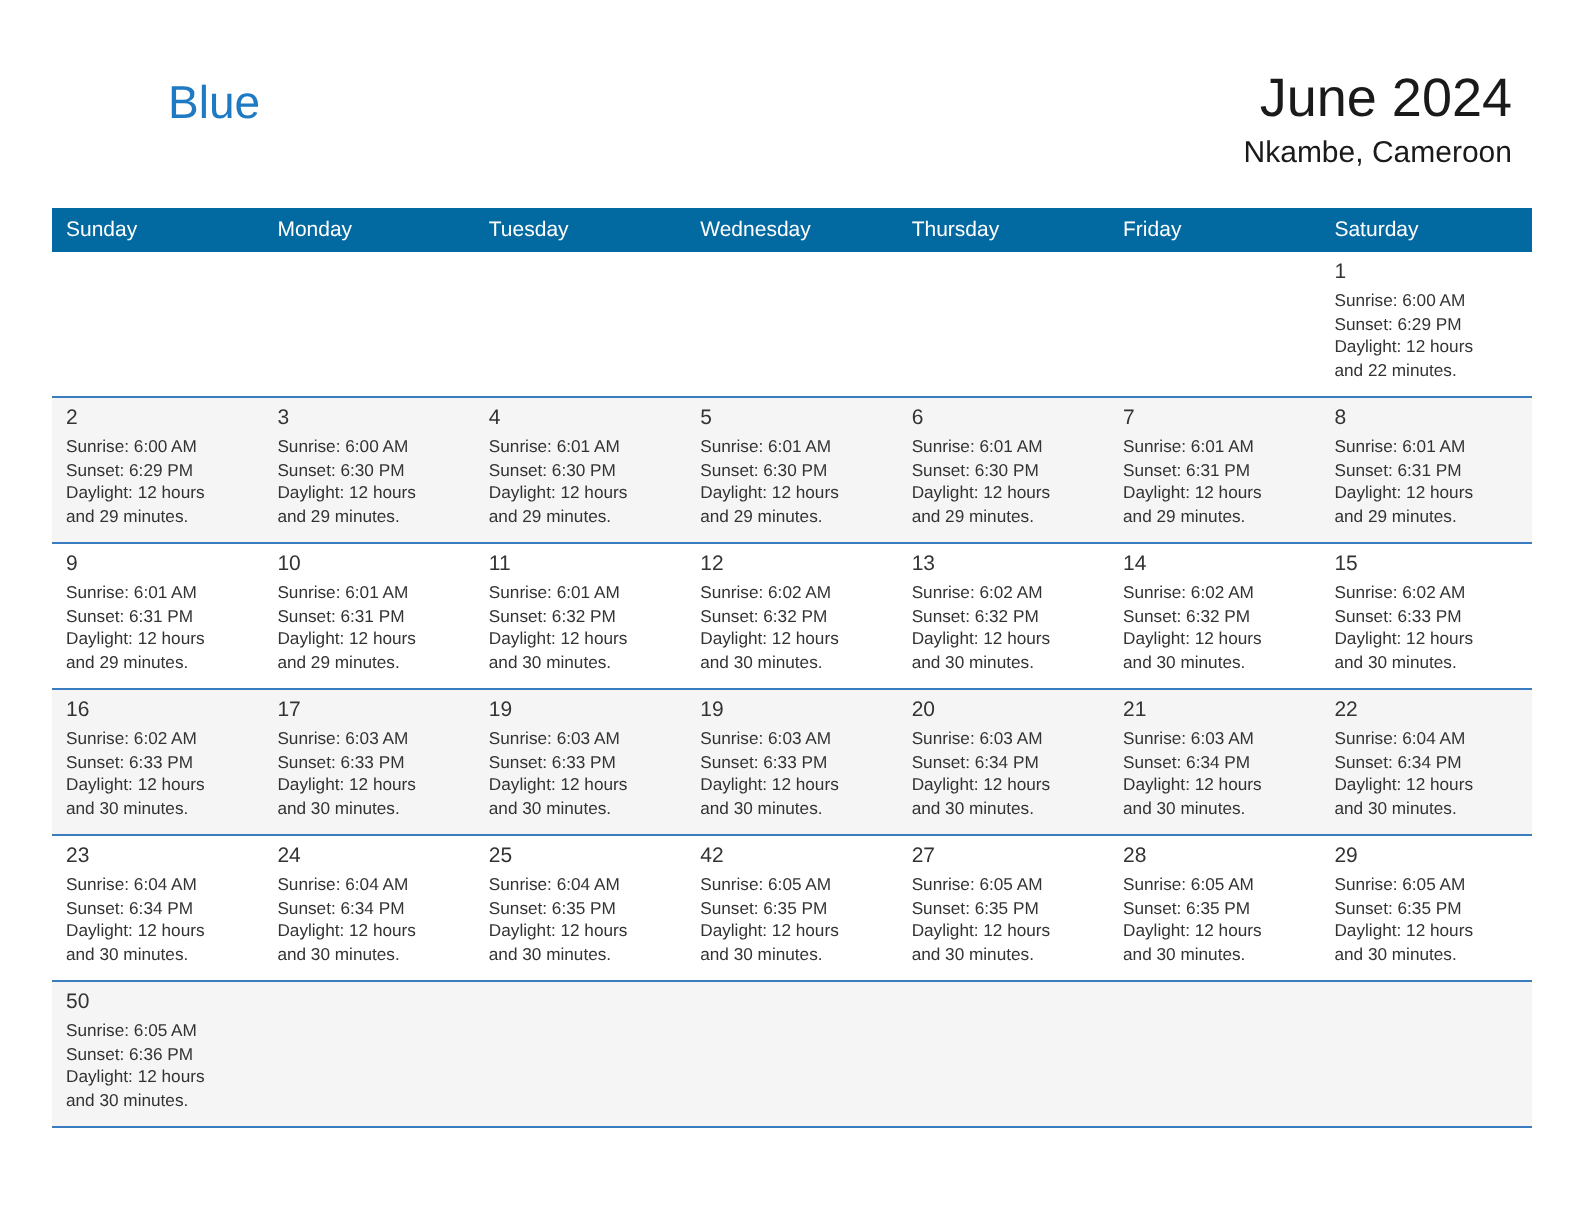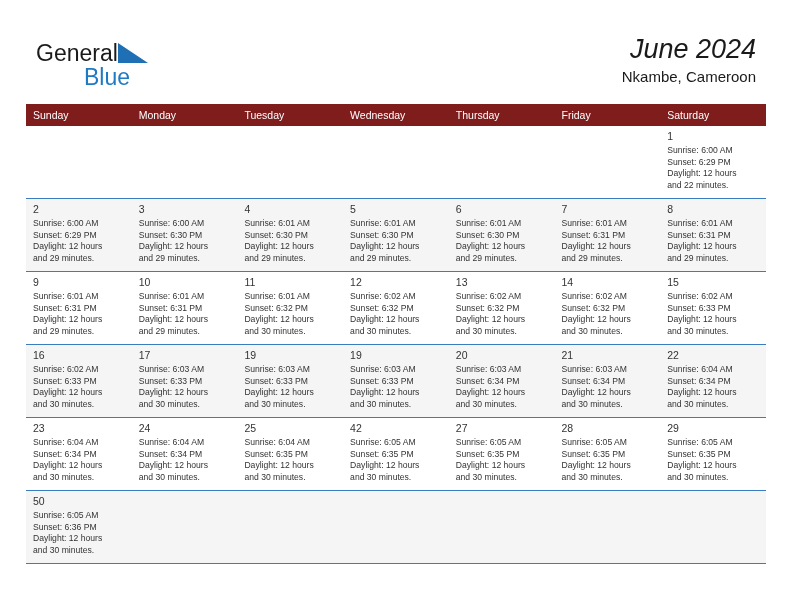--- a/index.html
+++ b/index.html
@@ -71,41 +71,40 @@
     position: absolute;
     right: 36px;
     top: 32px;
     text-align: right;
   }
   .cal-title {
     font-size: 27px;
     color: #1a1a1a;
     line-height: 34px;
     white-space: nowrap;
-    font-style: italic;
   }
   .cal-subtitle {
     font-size: 15px;
     color: #1a1a1a;
     line-height: 22px;
     margin-top: 0;
     white-space: nowrap;
   }
 
   
   .calendar {
     position: absolute;
     left: 26px;
     top: 104px;
     width: 740px;
     border-collapse: collapse;
     table-layout: fixed;
   }
   .calendar th {
-    background: #7f1d1d;
+    background: #0369a1;
     color: #ffffff;
     font-size: 10.5px;
     font-weight: normal;
     text-align: left;
     padding: 5px 0 5px 7px;
     height: 12px;
     border: none;
   }
   .calendar td {
     vertical-align: top;
@@ -141,25 +140,20 @@
   .empty .cell-inner { height: 72px; }
 </style>
 </head>
 <body>
 
 <div class="page">
 
   <div class="header">
 
     <div class="brand">
-      <div class="brand-top">
-        <span class="brand-general">General</span><span class="brand-triangle"><svg width="30" height="20" viewBox="0 0 30 20">
-              <polygon points="0,0 30,20 0,20" fill="#1f6fb4"></polygon>
-            </svg></span>
-      </div>
       <div class="brand-bottom">
         <span class="brand-blue">Blue</span>
       </div>
     </div>
 
     <div class="title-block">
       <div class="cal-title">June 2024</div>
       <div class="cal-subtitle">Nkambe, Cameroon</div>
     </div>
 

